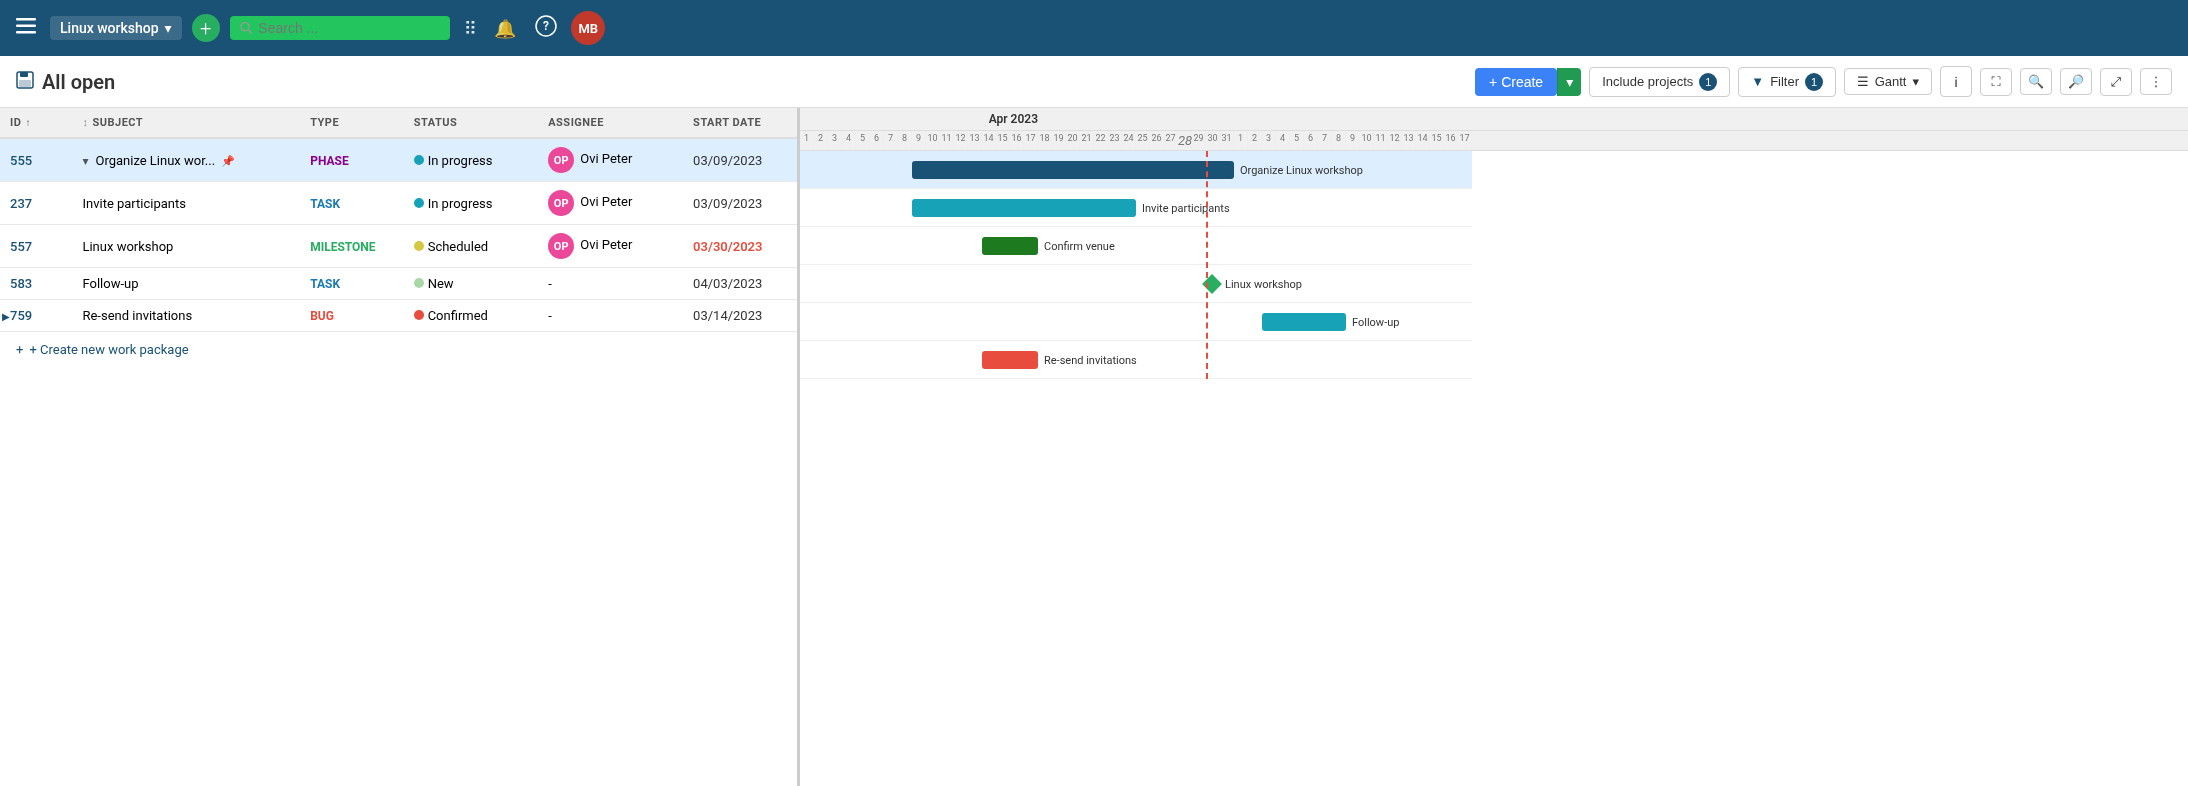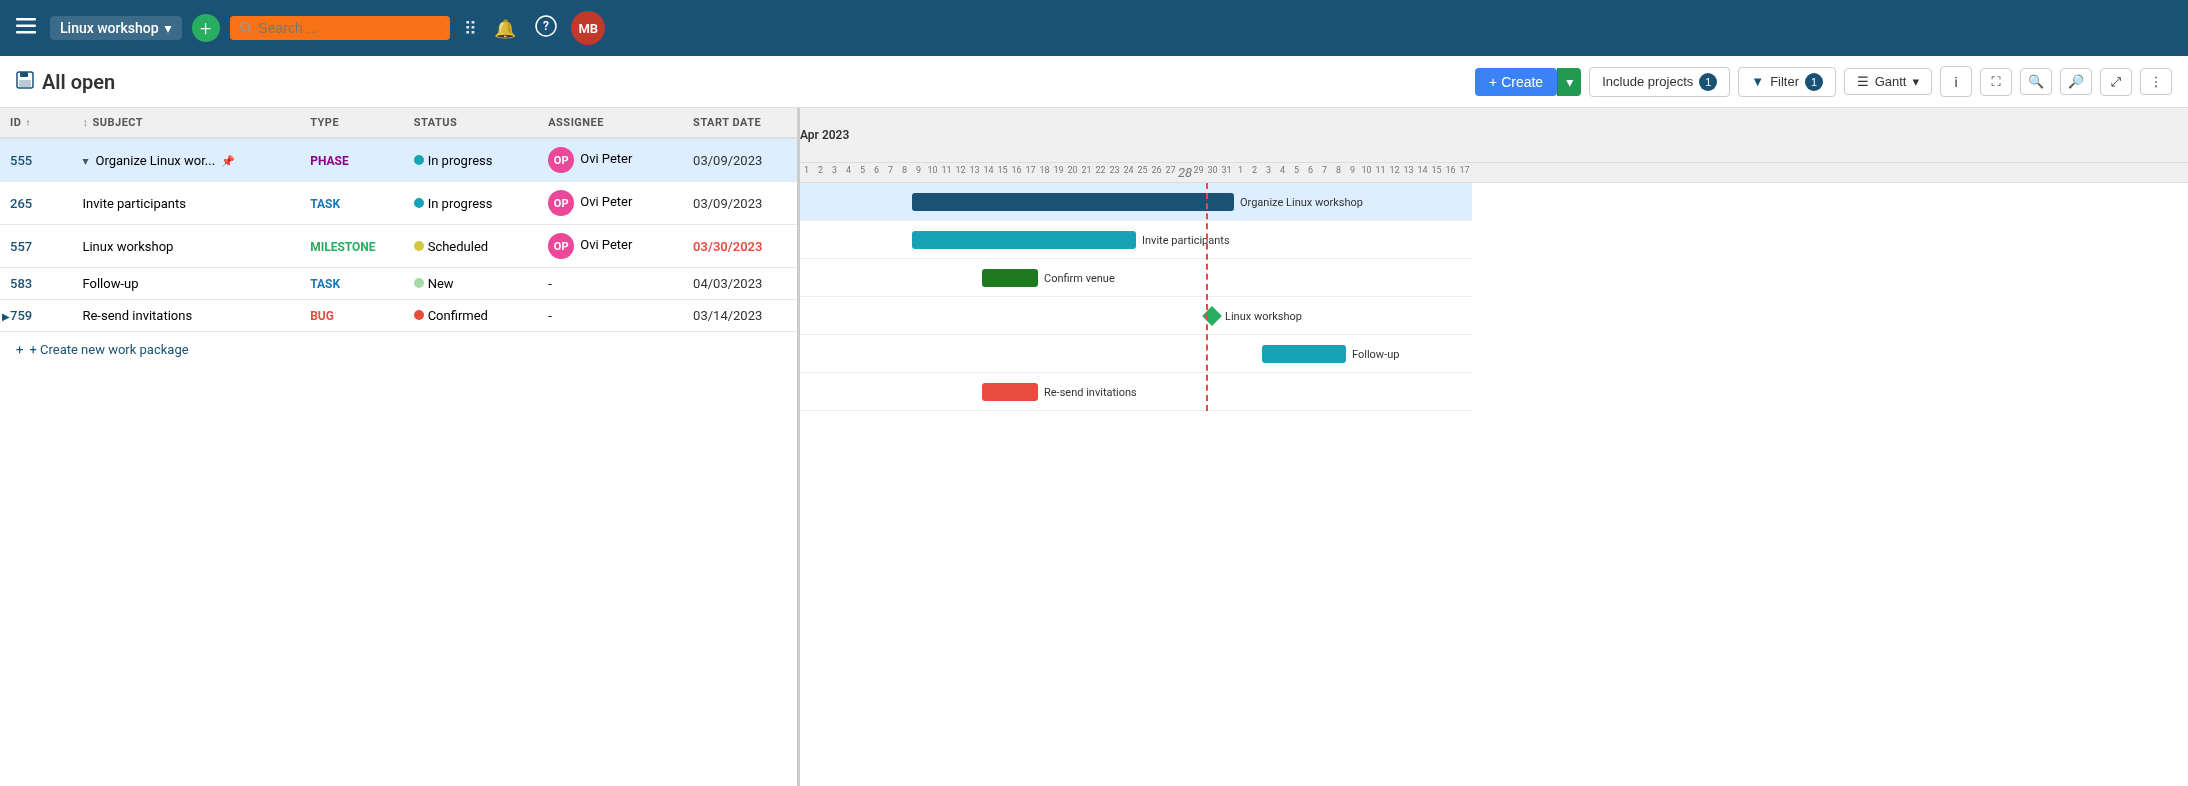--- a/index.html
+++ b/index.html
@@ -28,21 +28,21 @@
       width: 28px; height: 28px; border-radius: 50%; background: #27ae60;
       display: flex; align-items: center; justify-content: center;
       cursor: pointer; font-size: 20px; font-weight: 300; color: white;
     }
     .topnav-center { flex: 1; display: flex; justify-content: center; align-items: center; gap: 8px; }
     .topnav-logo { display: flex; align-items: center; gap: 8px; font-size: 22px; font-weight: 600; color: white; }
     .topnav-logo svg { width: 32px; height: 32px; }
     .topnav-right { display: flex; align-items: center; gap: 10px; }
     .search-box {
       display: flex; align-items: center;
-      background: #f97316; border-radius: 4px;
+      background: #22c55e; border-radius: 4px;
       padding: 4px 10px; gap: 6px; width: 220px;
       color: #666;
     }
     .search-box input { border: none; outline: none; font-size: 14px; width: 100%; background: transparent; color: #333; }
     .nav-icon { color: rgba(255,255,255,0.85); cursor: pointer; font-size: 18px; padding: 4px; }
     .avatar { width: 34px; height: 34px; border-radius: 50%; background: #c0392b; display: flex; align-items: center; justify-content: center; color: white; font-size: 13px; font-weight: 600; cursor: pointer; }
 
     
     .main-container { display: flex; flex-direction: column; height: calc(100vh - 56px); }
 
@@ -242,21 +242,21 @@
         <tbody id="table-body">
         <tr class="selected">
               <td class="col-id" style="position: relative;"><a class="id-link" href="#">555</a></td>
               <td class="col-subject"><span class="expand-icon">▾ </span>Organize Linux wor...<span style="margin-left: 6px; color: rgb(85, 85, 85); font-size: 11px;">📌</span></td>
               <td class="col-type"><span class="type-phase">PHASE</span></td>
               <td class="col-status"><span class="dot-inprogress"></span>In progress</td>
               <td class="col-assignee"><span class="avatar-sm">OP</span>Ovi Peter</td>
               <td class="col-date date-normal">03/09/2023</td>
             </tr>
             <tr>
-              <td class="col-id" style="position: relative;"><a class="id-link" href="#">265</a></td>
+              <td class="col-id" style="position: relative;"><a class="id-link" href="#">237</a></td>
               <td class="col-subject">Invite participants</td>
               <td class="col-type"><span class="type-task">TASK</span></td>
               <td class="col-status"><span class="dot-inprogress"></span>In progress</td>
               <td class="col-assignee"><span class="avatar-sm">OP</span>Ovi Peter</td>
               <td class="col-date date-normal">03/09/2023</td>
             </tr>
             <tr>
               <td class="col-id" style="position: relative;"><a class="id-link" href="#">557</a></td>
               <td class="col-subject">Linux workshop</td>
               <td class="col-type"><span class="type-milestone">MILESTONE</span></td>
@@ -285,21 +285,21 @@
       <div class="create-link">
         <span>+</span>
         <span>+ Create new work package</span>
       </div>
     </div>
 
     <div class="gantt-panel">
       <div id="gantt-container" style="position:relative; min-width:700px;">
 
       <div style="display: flex; border-bottom: 1px solid rgb(221, 221, 221); background: rgb(240, 240, 240);">
-            <div style="width: 238px; text-align: left; font-size: 12px; font-weight: 600; padding: 20px 0px; color: rgb(51, 51, 51);">Apr 2023</div>
+            <div style="width: 238px; text-align: right; font-size: 12px; font-weight: 600; padding: 4px 0px; color: rgb(51, 51, 51);">Apr 2023</div>
           </div>
           <div style="display: flex; border-bottom: 1px solid rgb(221, 221, 221); background: rgb(240, 240, 240);">
             <div style="width: 14px; text-align: center; font-size: 9px; color: rgb(119, 119, 119); padding: 2px 0px; border-right: 1px solid rgb(238, 238, 238); flex-shrink: 0;">1</div>
             <div style="width: 14px; text-align: center; font-size: 9px; color: rgb(119, 119, 119); padding: 2px 0px; border-right: 1px solid rgb(238, 238, 238); flex-shrink: 0;">2</div>
             <div style="width: 14px; text-align: center; font-size: 9px; color: rgb(119, 119, 119); padding: 2px 0px; border-right: 1px solid rgb(238, 238, 238); flex-shrink: 0;">3</div>
             <div style="width: 14px; text-align: center; font-size: 9px; color: rgb(119, 119, 119); padding: 2px 0px; border-right: 1px solid rgb(238, 238, 238); flex-shrink: 0;">4</div>
             <div style="width: 14px; text-align: center; font-size: 9px; color: rgb(119, 119, 119); padding: 2px 0px; border-right: 1px solid rgb(238, 238, 238); flex-shrink: 0;">5</div>
             <div style="width: 14px; text-align: center; font-size: 9px; color: rgb(119, 119, 119); padding: 2px 0px; border-right: 1px solid rgb(238, 238, 238); flex-shrink: 0;">6</div>
             <div style="width: 14px; text-align: center; font-size: 9px; color: rgb(119, 119, 119); padding: 2px 0px; border-right: 1px solid rgb(238, 238, 238); flex-shrink: 0;">7</div>
             <div style="width: 14px; text-align: center; font-size: 9px; color: rgb(119, 119, 119); padding: 2px 0px; border-right: 1px solid rgb(238, 238, 238); flex-shrink: 0;">8</div>

